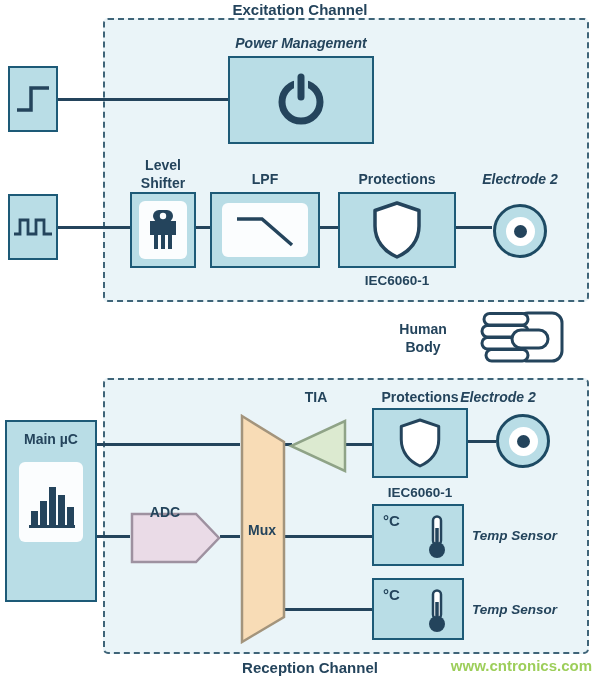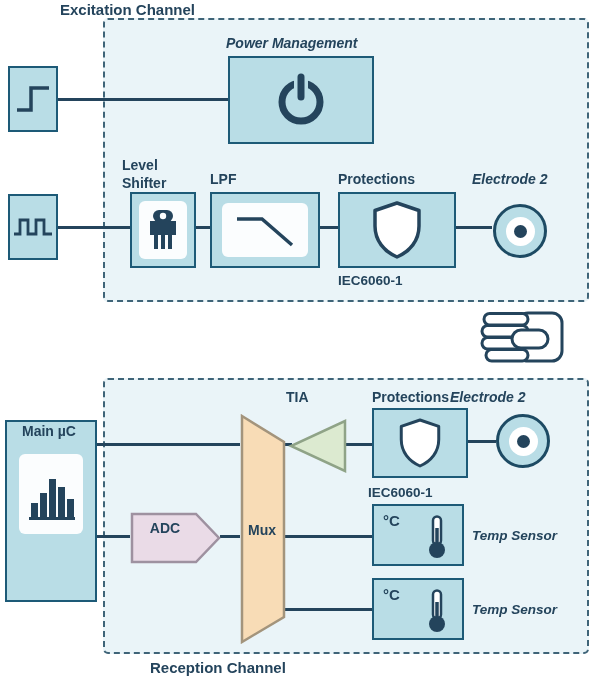--- a/index.html
+++ b/index.html
@@ -8,21 +8,21 @@
     font-family:"Liberation Sans","DejaVu Sans",sans-serif;color:#24445c;overflow:hidden;
   }
   .panel{
     position:absolute;background:#eaf4f8;border:2px dashed #3f6478;border-radius:5px;box-sizing:border-box;
   }
   .block{
     position:absolute;background:#b9dde6;border:2px solid #1d5a77;box-sizing:border-box;
     display:flex;align-items:center;justify-content:center;
   }
   .lbl{
-    position:absolute;font-weight:700;font-size:14px;line-height:1.3;color:#24445c;
+    position:absolute;font-weight:700;text-align:center;font-size:14px;line-height:1.3;color:#24445c;
   }
   .nowrap{white-space:nowrap;font-style:italic;}
   .wire{position:absolute;height:3px;background:#24445c;}
   .whitebox{background:#fbfdfe;border-radius:6px;display:flex;align-items:center;justify-content:center;}
   .electrode{
     position:absolute;width:54px;height:54px;border-radius:50%;background:#b9dde6;
     border:3px solid #1d4a63;box-sizing:border-box;display:flex;align-items:center;justify-content:center;
   }
   .electrode-mid{width:29px;height:29px;border-radius:50%;background:#ffffff;display:flex;align-items:center;justify-content:center;}
   .electrode-dot{width:13px;height:13px;border-radius:50%;background:#24445c;}
@@ -107,33 +107,34 @@
   </div>
   <div class="lbl" style="left:338px;top:272px;width:118px;font-size:13.5px">IEC6060-1</div>
 
   <div class="lbl nowrap" style="left:472px;top:170px;width:96px">Electrode 2</div>
   <div class="electrode" style="left:493px;top:204px">
     <div class="electrode-mid">
       <div class="electrode-dot"></div>
     </div>
   </div>
 
+  <div class="lbl" style="left:392px;top:320px;width:62px">Human Body</div>
   <svg class="shape" style="left:474px;top:306px" width="92" height="62" viewBox="0 0 92 62">
     <g fill="#ffffff" stroke="#24445c" stroke-width="3" stroke-linejoin="round">
       <rect x="44" y="7" width="44" height="48" rx="10"></rect>
       <rect x="10" y="7.5" width="44" height="11.5" rx="5.7"></rect>
       <rect x="8" y="19.5" width="46" height="11.5" rx="5.7"></rect>
       <rect x="8" y="31.5" width="46" height="11.5" rx="5.7"></rect>
       <rect x="12" y="43.5" width="42" height="11.5" rx="5.7"></rect>
       <rect x="38" y="24" width="36" height="18" rx="9"></rect>
     </g>
   </svg>
 
   <div class="block" style="left:5px;top:420px;width:92px;height:182px;flex-direction:column;justify-content:flex-start">
-    <div class="lbl" style="position:static;width:58px;margin-top:0">Main µC</div>
+    <div class="lbl" style="position:static;width:58px;margin-top:8px">Main µC</div>
     <div class="whitebox" style="width:64px;height:80px;margin-top:14px">
       <svg width="50" height="62" viewBox="0 0 50 62">
         <g fill="#24445c">
           <rect x="5" y="40" width="7" height="14"></rect>
           <rect x="14" y="30" width="7" height="24"></rect>
           <rect x="23" y="16" width="7" height="38"></rect>
           <rect x="32" y="24" width="7" height="30"></rect>
           <rect x="41" y="36" width="7" height="18"></rect>
         </g>
         <rect x="3" y="54" width="46" height="3" fill="#24445c"></rect>
@@ -157,21 +158,21 @@
   <div class="lbl nowrap" style="left:450px;top:388px;width:96px">Electrode 2</div>
   <div class="electrode" style="left:496px;top:414px">
     <div class="electrode-mid">
       <div class="electrode-dot"></div>
     </div>
   </div>
 
   <svg class="shape" style="left:130px;top:512px" width="92" height="52" viewBox="0 0 92 52">
     <polygon points="2,2 66,2 89,26 66,50 2,50" fill="#eadbe7" stroke="#9e91a0" stroke-width="2.5"></polygon>
   </svg>
-  <div class="overlay-text" style="left:130px;top:512px;width:70px;height:32px">ADC</div>
+  <div class="overlay-text" style="left:130px;top:496px;width:70px;height:32px">ADC</div>
 
   <svg class="shape" style="left:240px;top:414px" width="46" height="230" viewBox="0 0 46 230">
     <polygon points="2,2 44,28 44,203 2,228" fill="#f8dcb6" stroke="#a3947c" stroke-width="2.5"></polygon>
   </svg>
   <div class="overlay-text" style="left:240px;top:516px;width:44px;height:28px">Mux</div>
 
   <div class="block" style="left:372px;top:504px;width:92px;height:62px">
     <span class="lbl" style="left:9px;top:5px;font-size:15px">°C</span>
     <svg style="position:absolute;right:13px;top:8px" width="24" height="46" viewBox="0 0 24 46">
       <rect x="8" y="2.5" width="8" height="28" rx="4" fill="#ffffff" stroke="#24445c" stroke-width="2.5"></rect>
@@ -185,14 +186,15 @@
     <span class="lbl" style="left:9px;top:5px;font-size:15px">°C</span>
     <svg style="position:absolute;right:13px;top:8px" width="24" height="46" viewBox="0 0 24 46">
       <rect x="8" y="2.5" width="8" height="28" rx="4" fill="#ffffff" stroke="#24445c" stroke-width="2.5"></rect>
       <circle cx="12" cy="36" r="8" fill="#24445c"></circle>
       <line x1="12" y1="14" x2="12" y2="29" stroke="#24445c" stroke-width="3.5"></line>
     </svg>
   </div>
   <div class="lbl nowrap" style="left:472px;top:601px;width:92px;font-size:13.5px;text-align:left">Temp Sensor</div>
 
   <div class="lbl" style="left:150px;top:658px;width:320px;font-size:15px">Reception Channel</div>
+  <div class="watermark" style="right:8px;top:657px">www.cntronics.com</div>
 
 </div>
 
 </body></html>

